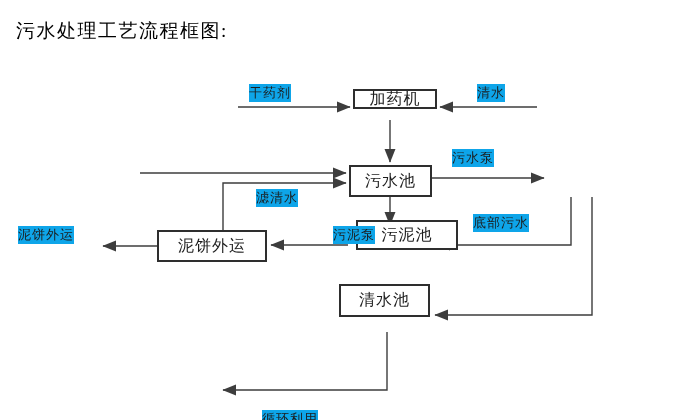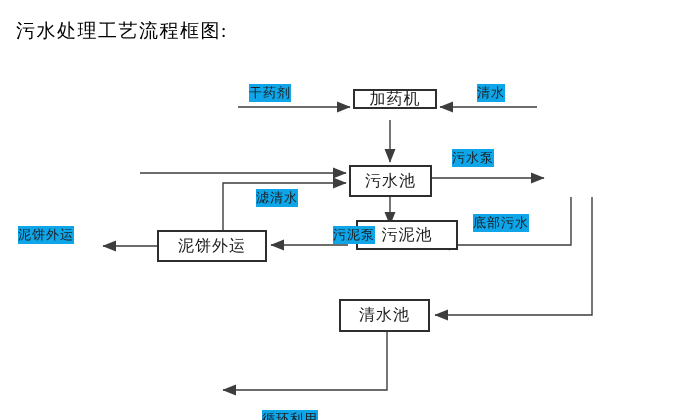--- a/index.html
+++ b/index.html
@@ -69,21 +69,21 @@
     <path class="wire" d="M348,245 L271,245" marker-end="url(#ah)"></path>
     <path class="wire" d="M157,246 L103,246" marker-end="url(#ah)"></path>
     <path class="wire" d="M592,197 L592,315 L435,315" marker-end="url(#ah)"></path>
     <path class="wire" d="M387,332 L387,390 L223,390" marker-end="url(#ah)"></path>
   </svg>
 
   <div class="node" style="left:353px;top:89px;width:84px;height:20px;">加药机</div>
   <div class="node" style="left:349px;top:165px;width:83px;height:32px;">污水池</div>
   <div class="node" style="left:348px;top:220px;width:102px;height:30px;margin-left:8px;">污泥池</div>
   <div class="node" style="left:157px;top:230px;width:110px;height:32px;">泥饼外运</div>
-  <div class="node" style="left:339px;top:299px;width:91px;height:33px;">清水池</div>
+  <div class="node" style="left:339px;top:284px;width:91px;height:33px;">清水池</div>
 
   <div class="elabel" style="left:249px;top:84px;">干药剂</div>
   <div class="elabel" style="left:477px;top:84px;text-align:right;">清水</div>
   <div class="elabel" style="left:256px;top:189px;">滤清水</div>
   <div class="elabel" style="left:452px;top:149px;">污水泵</div>
   <div class="elabel" style="left:473px;top:214px;">底部污水</div>
   <div class="elabel" style="left:286px;top:226px;margin-left:47px;">污泥泵</div>
   <div class="elabel" style="left:18px;top:226px;">泥饼外运</div>
   <div class="elabel" style="left:262px;top:366px;margin-top:44px;">循环利用</div>
 

